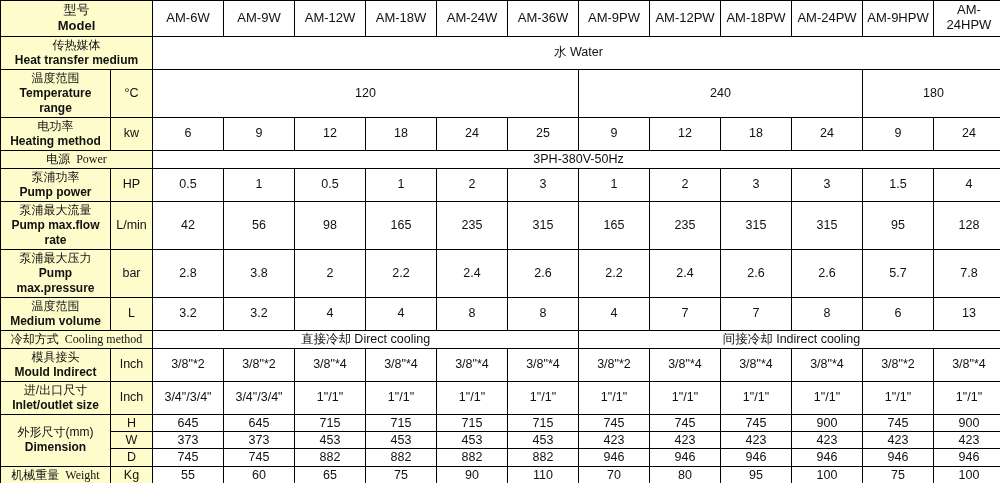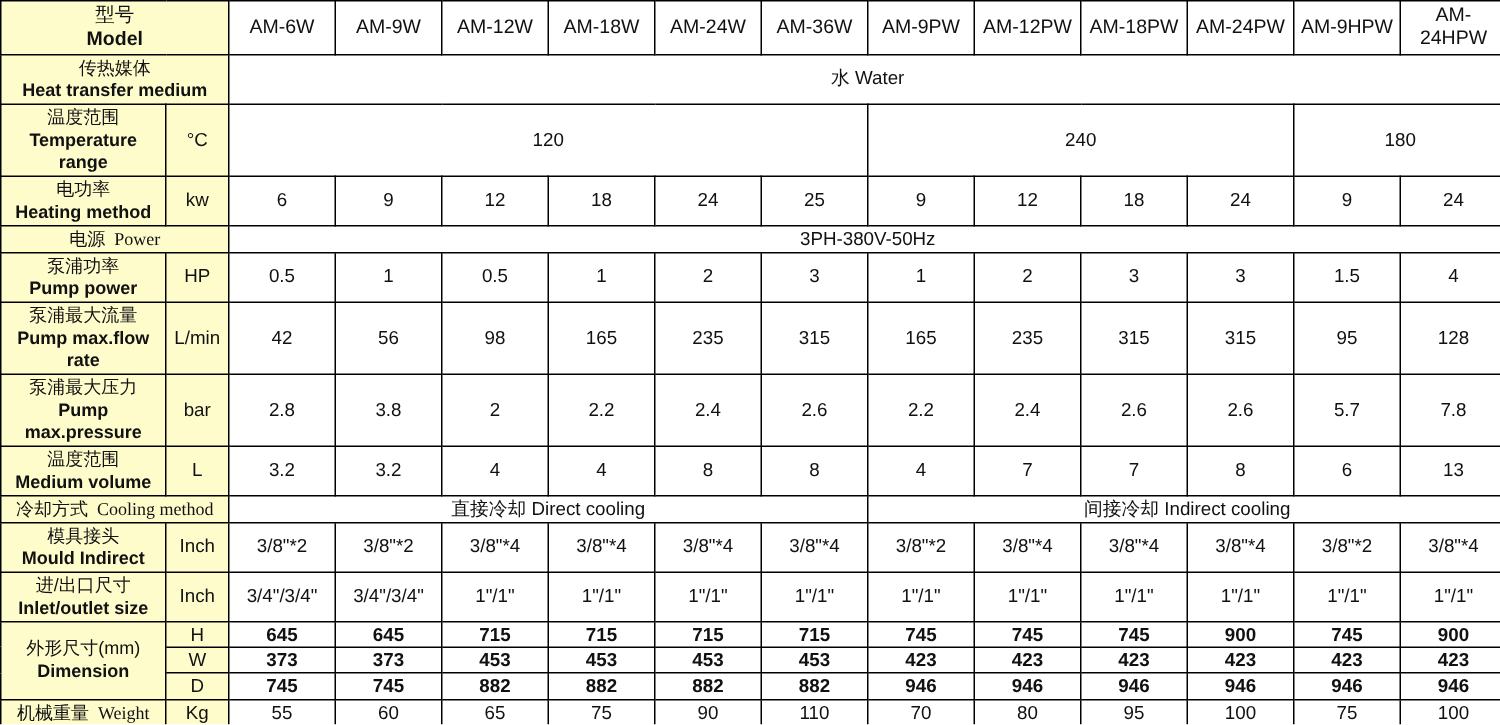--- a/index.html
+++ b/index.html
@@ -30,21 +30,21 @@
   }
   .unit{
     background:#fffccc;
     width:42px;
     font-size:12.5px;
   }
   .lbl .cn{display:block;}
   .lbl .en{display:block;font-weight:bold;}
   .data{background:#ffffff;width:64px;}
   .wide{background:#ffffff;}
-  .dimrow td.data{font-size:12.5px;font-weight:bold;}
+  .dimrow td.data{font-size:12.5px;}
   .hdr td{font-size:13px;}
   .nowrap{white-space:nowrap;font-family:Liberation Serif, serif;}
 </style>
 </head>
 <body>
 
 <div id="sheet">
 <table>
   <colgroup>
     <col style="width:110px">

